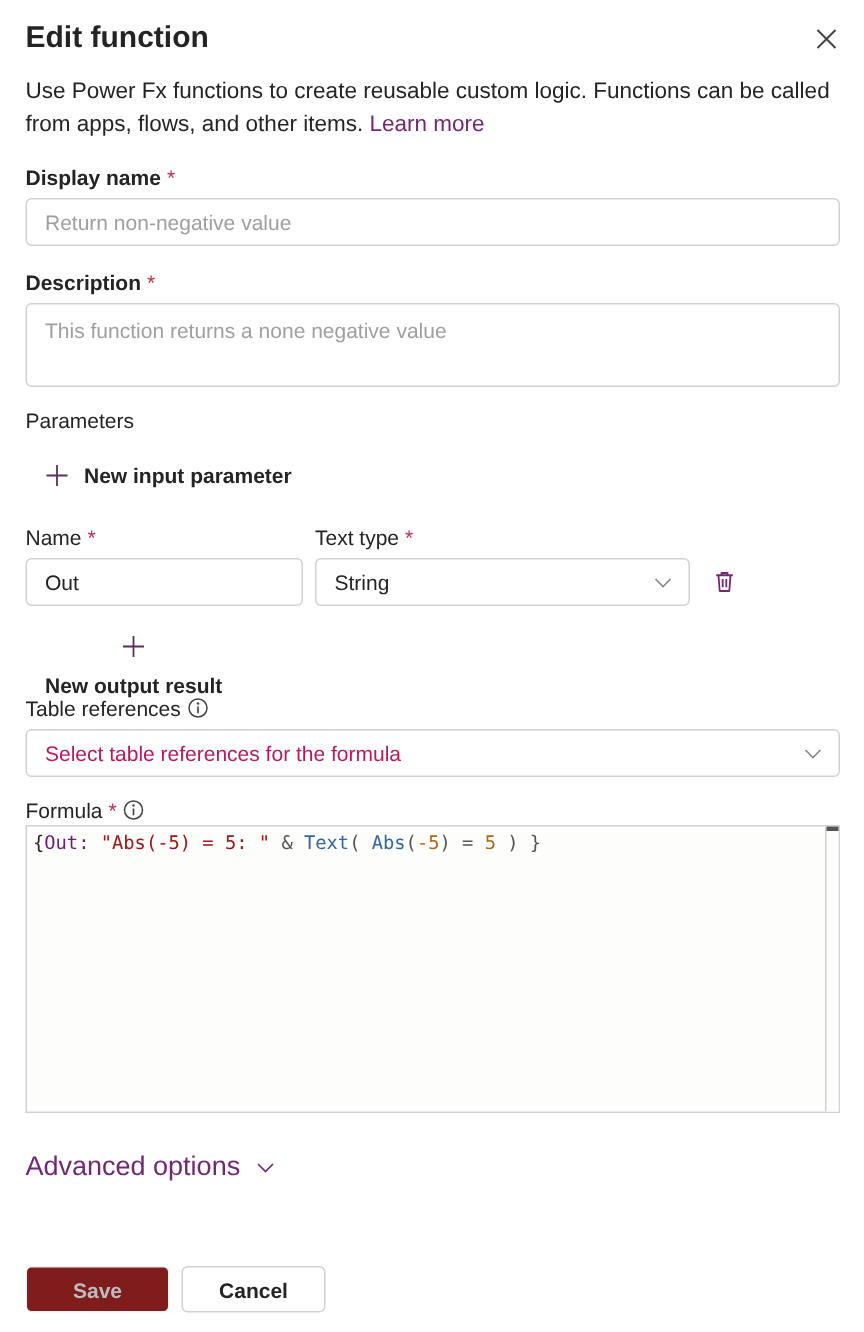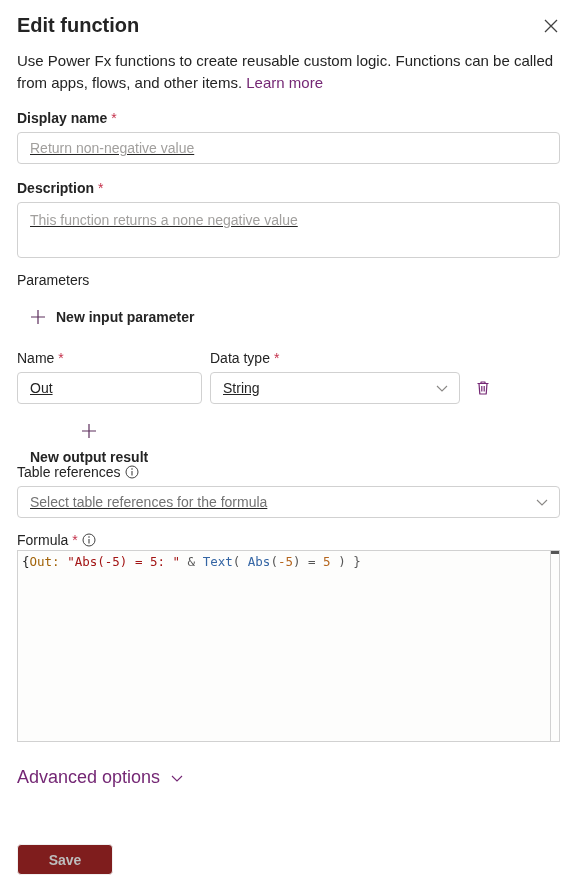--- a/index.html
+++ b/index.html
@@ -23,21 +23,21 @@
     }
     .link { color: #742774; cursor: pointer; }
     .label {
       position: absolute; font-size: 14px; font-weight: 600; color: #242424;
       display: flex; align-items: center; gap: 4px;
     }
     .req { color: #c4314b; font-weight: 400; }
     .field {
       position: absolute; border: 1px solid #d1d1d1; border-radius: 4px;
       background: #fff; font-size: 14px; color: #242424;
-      display: flex; align-items: center; padding: 0 12px; text-decoration: underline;
+      display: flex; align-items: center; padding: 0 12px;
     }
     .placeholder { color: #a19f9d; }
     .field.textarea { align-items: flex-start; padding-top: 9px; }
     .add-btn {
       position: absolute; display: flex; align-items: center; gap: 10px;
       font-size: 14px; font-weight: 600; color: #242424; cursor: pointer; justify-content: center;
     }
     .chev { position: absolute; right: 10px; top: 50%; transform: translateY(-50%); }
     .info-icon { display: inline-flex; }
     .formula {
@@ -45,21 +45,21 @@
       border: 1px solid #d1d1d1; background: #fdfdfc;
       font-family: "DejaVu Sans Mono", "Liberation Mono", monospace; font-size: 12.5px;
     }
     .formula .code { position: absolute; left: 4px; top: 3px; white-space: pre; }
     .formula .scroll {
       position: absolute; right: 0; top: 0; width: 9px; height: 100%;
       border-left: 1px solid #d1d1d1; background: #fdfdfc;
     }
     .formula .scroll .thumb { position: absolute; top: 0; left: 0; right: 0; height: 3px; background: #555; }
     .c-brace { color: #242424; }
-    .c-key { color: #a16207; }
+    .c-key { color: #701a75; }
     .c-str { color: #a31515; }
     .c-fn { color: #3465a4; }
     .c-num { color: #b5651d; }
     .c-op { color: #555; }
     .adv {
       position: absolute; left: 17px; top: 767px; font-size: 18px; color: #742774;
       display: flex; align-items: center; gap: 10px; cursor: pointer;
     }
     .btn {
       position: absolute; top: 844px; height: 31px; border-radius: 4px; font-size: 14px;
@@ -108,21 +108,21 @@
       <path d="M8 1 V15 M1 8 H15" stroke="#5c2e5c" stroke-width="1.2" fill="none"></path>
     </svg>
     <span>New input parameter</span>
   </div>
 
   <div class="label" style="left:17px; top:350px; font-weight:400;">
     <span>Name</span>
     <span class="req">*</span>
   </div>
   <div class="label" style="left:210px; top:350px; font-weight:400;">
-    <span>Data type</span>
+    <span>Text type</span>
     <span class="req">*</span>
   </div>
   <div class="field" style="left:210px; top:372px; width:250px; height:32px; padding-left:12px;">
     <span>String</span>
     <svg class="chev" width="14" height="14" viewBox="0 0 14 14">
       <path d="M2 5 L7 10 L12 5" stroke="#8a8886" stroke-width="1.1" fill="none"></path>
     </svg>
   </div>
   <div class="field" style="left:17px; top:372px; width:185px; height:32px;">
     <span>Out</span>
@@ -144,21 +144,21 @@
     <span>Table references</span>
     <span class="info-icon">
       <svg width="14" height="14" viewBox="0 0 14 14">
         <circle cx="7" cy="7" r="6" stroke="#424242" stroke-width="1" fill="none"></circle>
         <path d="M7 6 V10.5" stroke="#424242" stroke-width="1.1"></path>
         <circle cx="7" cy="4" r="0.8" fill="#424242"></circle>
       </svg>
     </span>
   </div>
   <div class="field" style="left:17px; top:486px; width:543px; height:32px;">
-    <span style="color:#737373;">Select table references for the formula</span>
+    <span style="color:#be185d;">Select table references for the formula</span>
     <svg class="chev" width="14" height="14" viewBox="0 0 14 14">
       <path d="M2 5 L7 10 L12 5" stroke="#8a8886" stroke-width="1.1" fill="none"></path>
     </svg>
   </div>
 
   <div class="label" style="left:17px; top:532px; font-weight:400;">
     <span>Formula</span>
     <span class="req">*</span>
     <span class="info-icon">
       <svg width="14" height="14" viewBox="0 0 14 14">
@@ -176,13 +176,14 @@
   </div>
 
   <div class="adv">
     <span>Advanced options</span>
     <svg width="14" height="14" viewBox="0 0 14 14">
       <path d="M2 5 L7 10 L12 5" stroke="#742774" stroke-width="1.1" fill="none"></path>
     </svg>
   </div>
 
   <div class="btn btn-save">Save</div>
+  <div class="btn btn-cancel">Cancel</div>
 </div>
 
 </body></html>

